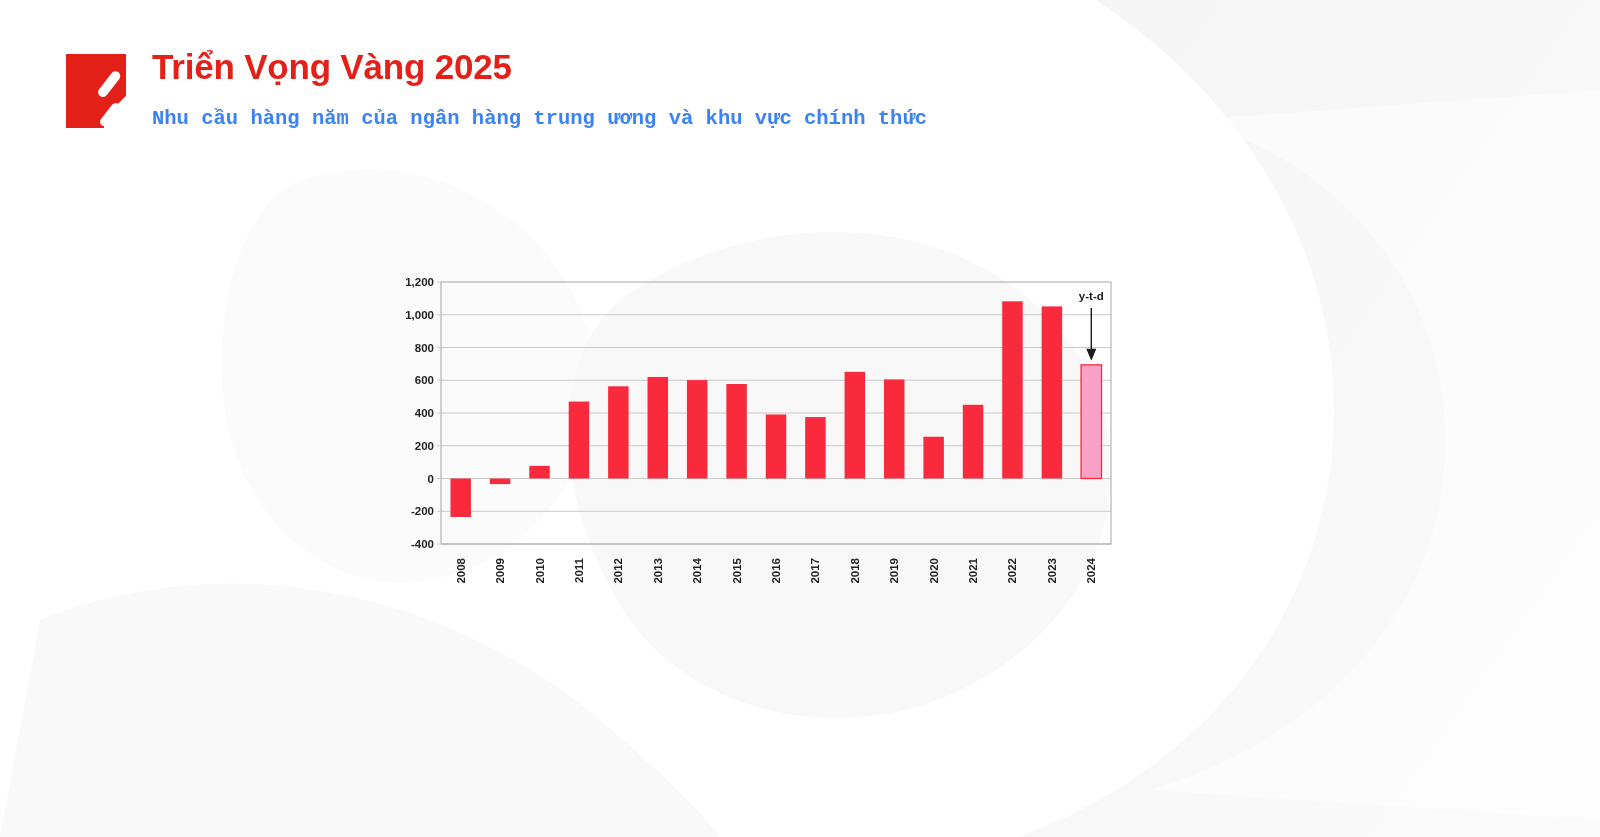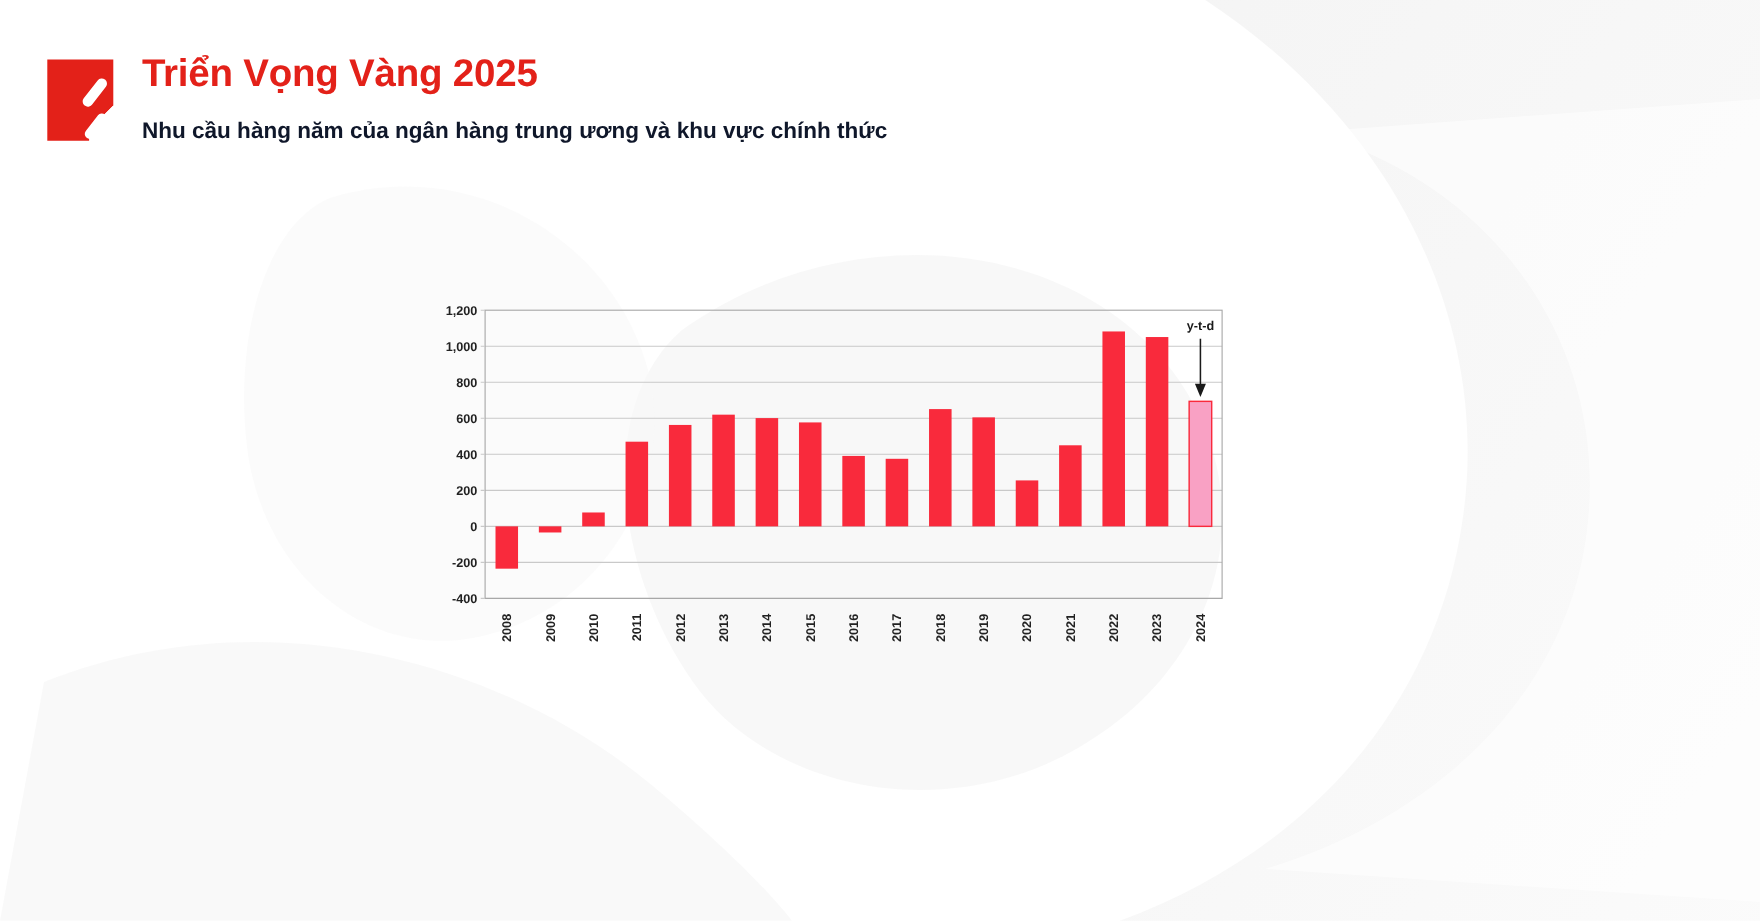--- a/index.html
+++ b/index.html
@@ -22,21 +22,21 @@
     inset: 0;
     width: 1600px;
     height: 837px;
     pointer-events: none;
     z-index: 0;
   }
 
   
   #header {
     position: absolute;
-    left: 41px;
+    left: 64px;
     top: 48px;
     display: flex;
     align-items: flex-start;
     z-index: 3;
   }
   #brand-logo {
     width: 72px;
     height: 78px;
     flex: none;
     margin-top: 4px;
@@ -121,21 +121,21 @@
 
   <svg id="brand-logo" viewBox="0 0 72 78" xmlns="http://www.w3.org/2000/svg" aria-hidden="true">
     <path d="M2 2 H62 V44 L40 66 V76 H2 Z" fill="#E32119"></path>
     <rect x="40.5" y="17" width="9.5" height="30" rx="4.7" transform="rotate(38 45 32)" fill="#ffffff"></rect>
     <rect x="42" y="49" width="9" height="27" rx="4.5" transform="rotate(38 46 62)" fill="#ffffff"></rect>
     <path d="M40 66 L62 44 L62 46 L42 66 Z" fill="#ffffff"></path>
   </svg>
 
   <div id="header-text">
     <h1 id="page-title" style="color: rgb(227, 33, 25);">Triển Vọng Vàng 2025</h1>
-    <div id="page-subtitle" style="color: #0f172a;">Nhu cầu hàng năm của ngân hàng trung ương và khu vực chính thức</div>
+    <div id="page-subtitle" style="color: #3b82f6; font-family: Liberation Mono, monospace;">Nhu cầu hàng năm của ngân hàng trung ương và khu vực chính thức</div>
   </div>
 </div>
 
 <figure id="chart-figure" style="margin:0;">
   <svg id="chart-svg" viewBox="0 0 740 320" xmlns="http://www.w3.org/2000/svg">
     <g id="g-gridlines">
         <line x1="52" x2="722" y1="10" y2="10" stroke="#C9C9C9" stroke-width="0"></line>
         <line x1="52" x2="722" y1="42.75" y2="42.75" stroke="#C9C9C9" stroke-width="1"></line>
         <line x1="52" x2="722" y1="75.5" y2="75.5" stroke="#C9C9C9" stroke-width="1"></line>
         <line x1="52" x2="722" y1="108.25" y2="108.25" stroke="#C9C9C9" stroke-width="1"></line>

